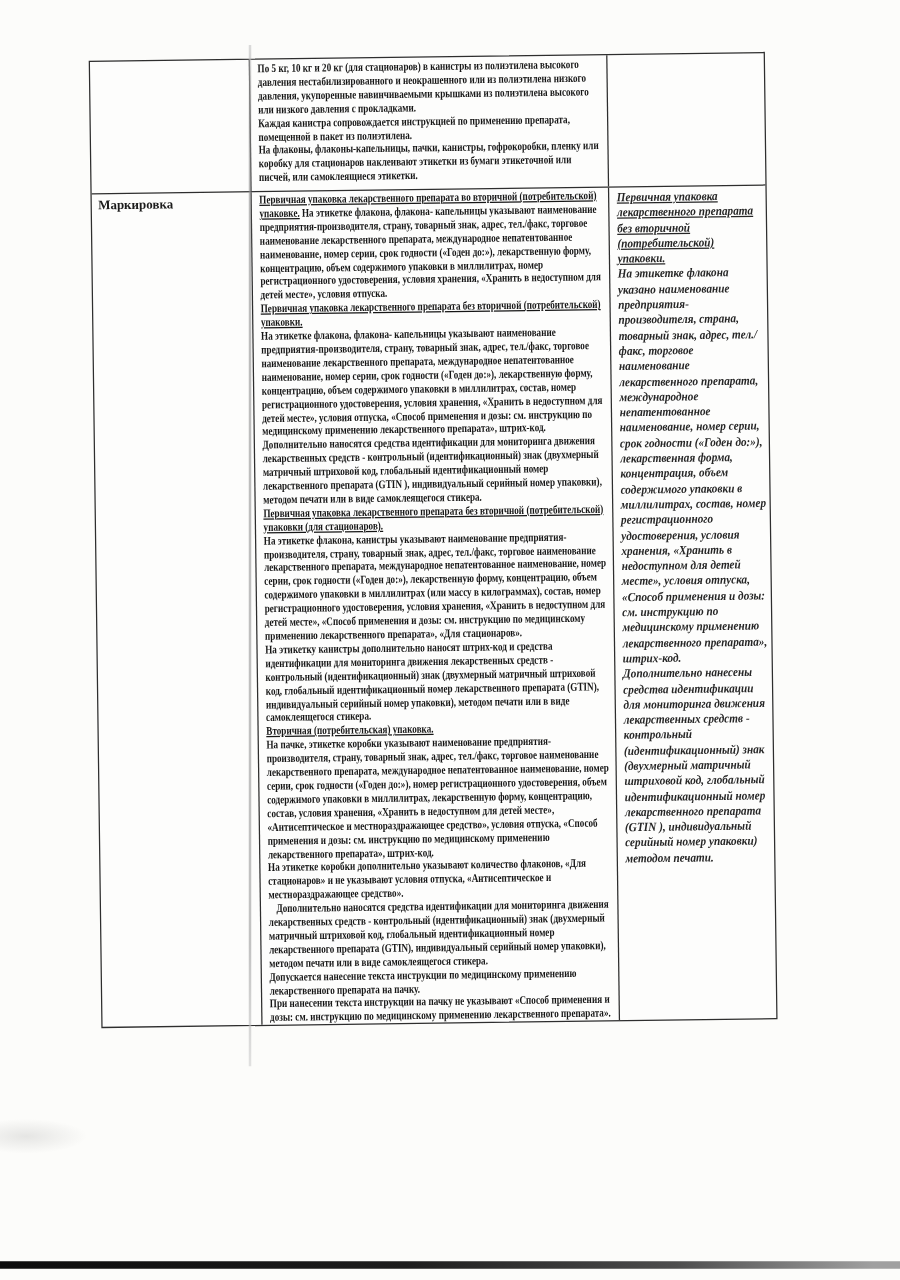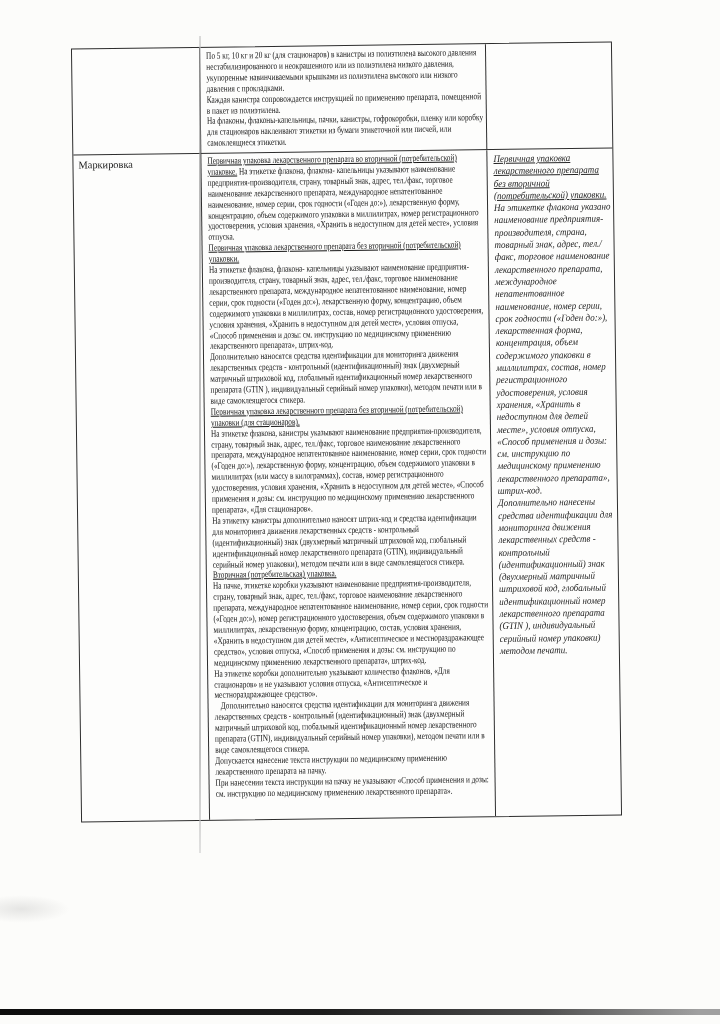--- a/index.html
+++ b/index.html
@@ -2,21 +2,21 @@
 <html><head>
 <meta charset="utf-8">
 <style>
   html,body{margin:0;padding:0;}
   body{
     width:720px;height:1024px;overflow:hidden;position:relative;
     background:#fcfcfa;
     font-family:"Liberation Serif","DejaVu Serif",serif;
     color:#1c1c1c;
   }
-  .sheet{position:absolute;inset:0;}
+  .sheet{position:absolute;inset:0;font-weight:bold;}
   
   .doc-table{
     position:absolute;left:76px;top:45px;width:541px;height:774px;
     transform:rotate(-0.75deg);transform-origin:50% 50%;
     border:1.4px solid #2e2e2e;box-sizing:border-box;
     display:flex;flex-direction:column;background:rgba(255,255,255,0.35);
   }
   .tr{display:flex;box-sizing:border-box;}
   .tr1{height:106px;border-bottom:1.3px solid #2e2e2e;}
   .tr2{flex:1;min-height:0;}

